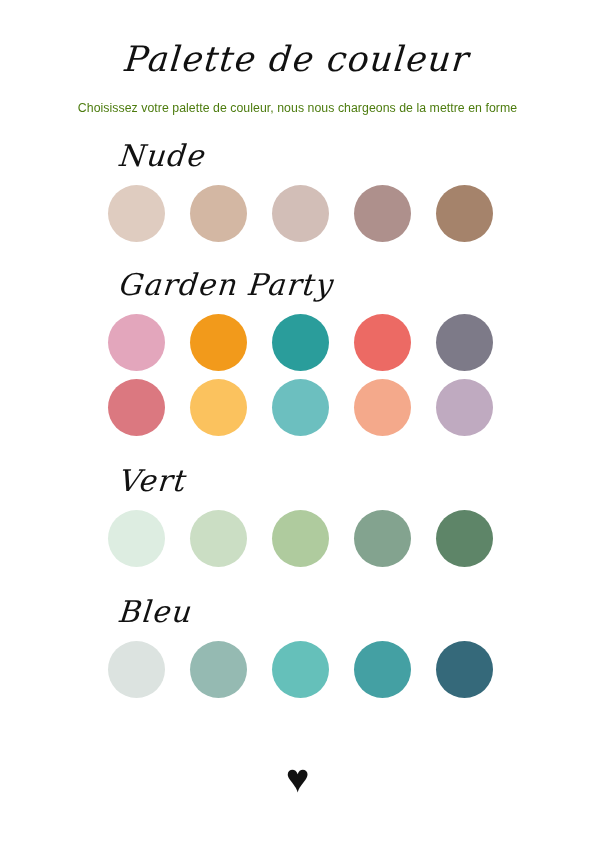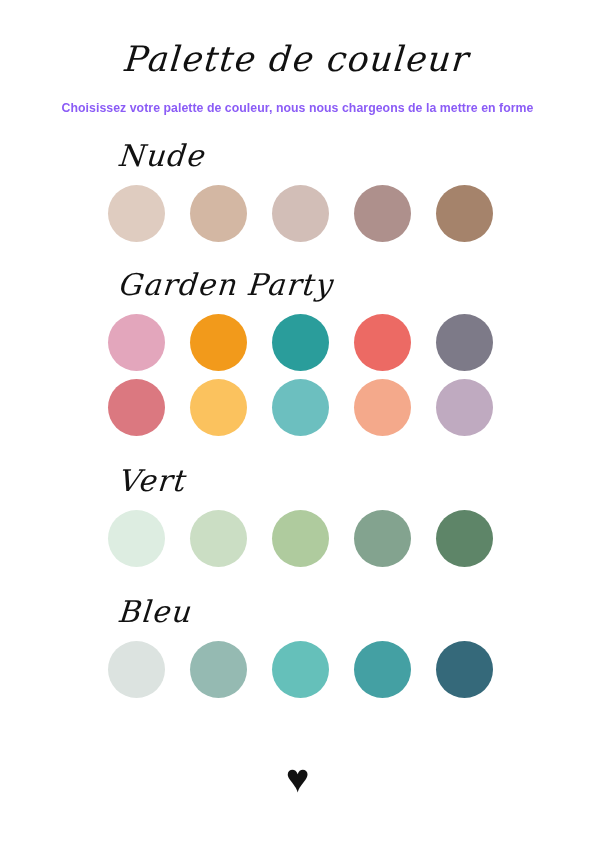--- a/index.html
+++ b/index.html
@@ -36,22 +36,22 @@
     line-height: 1.1;
     letter-spacing: 1.2px;
     color: #111111;
     margin: 0;
     transform: skewX(-6deg);
   }
   .doc-subtitle {
     margin: 22px 0 0 0;
     font-family: "Liberation Sans", sans-serif;
     font-size: 12.3px;
-    font-weight: 700;
-    color: #8b5cf6;
+    font-weight: 400;
+    color: #4d7c0f;
     letter-spacing: 0.05px;
   }
 
   
   .sections {
     margin-top: 26px;
     padding-left: 108px;
   }
   .section {
     margin-bottom: 8px;

